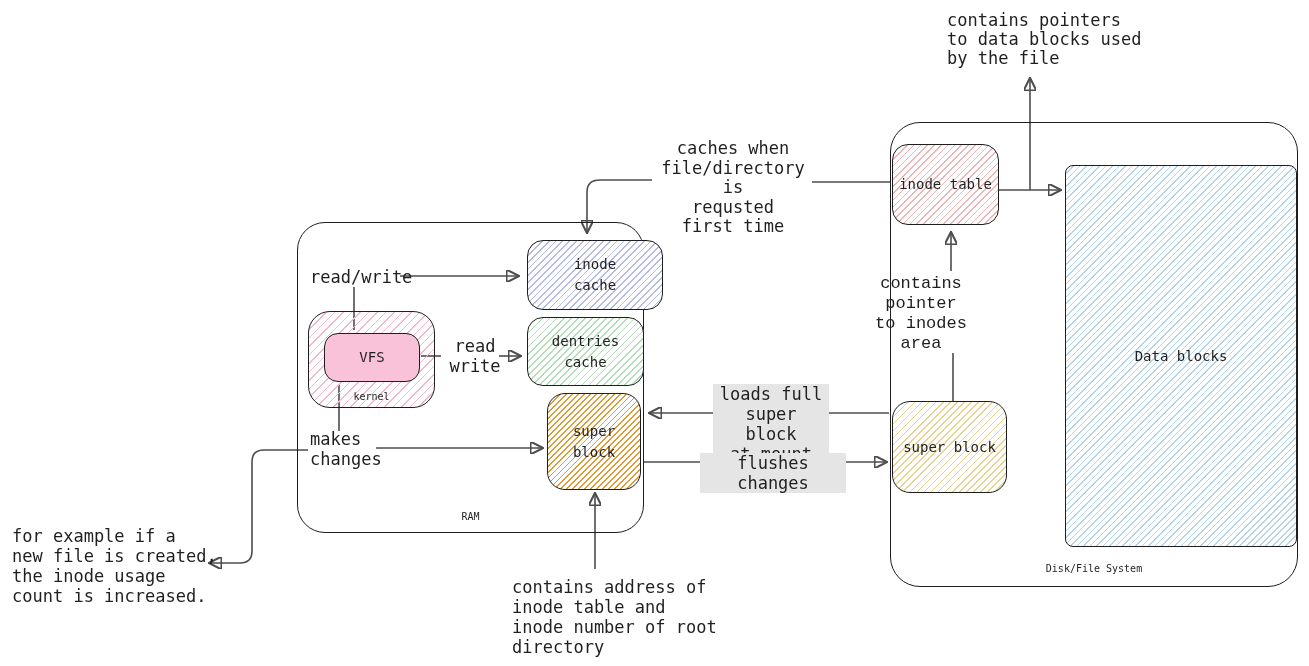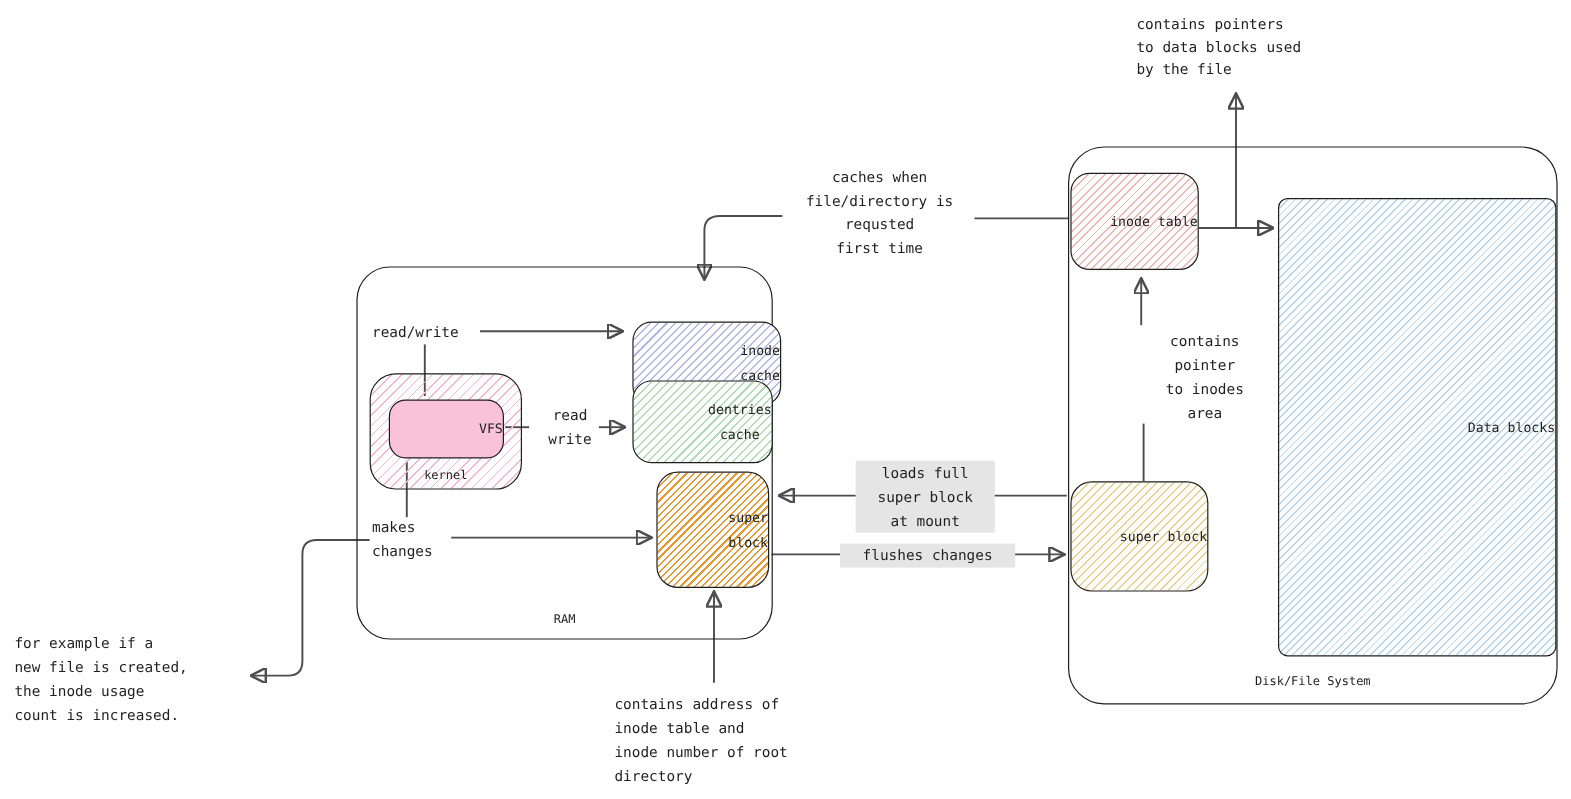--- a/index.html
+++ b/index.html
@@ -14,23 +14,23 @@
   .overlay{position:absolute;left:0;top:0;width:1309px;height:666px;}
   .overlay path{stroke:#4d4d4d;stroke-width:1.6;fill:none;}
 
   .box{
     position:absolute;
     border:1.6px solid #1e1e1e;
     box-sizing:border-box;
     background:transparent;
   }
   .node{
-    display:flex;align-items:center;justify-content:flex-end;
+    display:flex;align-items:center;justify-content:center;
     text-align:center;
-    font-size:11px;line-height:21px;
+    font-size:14px;line-height:21px;
     white-space:pre-line;
     background-color:#ffffff;
   }
   .corner-label{
     position:absolute;left:0;right:0;text-align:center;
     font-size:10px;line-height:16px;
   }
 
   
   .hatch-lavender{background-image:repeating-linear-gradient(135deg,#b4bae8 0,#b4bae8 1.2px,transparent 1.2px,transparent 4.8px);}
@@ -38,31 +38,31 @@
   .hatch-orange {background-image:repeating-linear-gradient(135deg,#e39a35 0,#e39a35 1.3px,transparent 1.3px,transparent 4.2px);}
   .hatch-red    {background-image:repeating-linear-gradient(135deg,#efb5b5 0,#efb5b5 1.1px,transparent 1.1px,transparent 4.8px);}
   .hatch-yellow {background-image:repeating-linear-gradient(135deg,#e7d38f 0,#e7d38f 1.1px,transparent 1.1px,transparent 5px);}
   .hatch-blue   {background-image:repeating-linear-gradient(135deg,#b5d5ea 0,#b5d5ea 1.1px,transparent 1.1px,transparent 4.6px);}
   .hatch-pink   {background-image:repeating-linear-gradient(135deg,#f3b7cd 0,#f3b7cd 1px,transparent 1px,transparent 6px);}
 
   .vfs{background-color:#f9c2d8;}
 
   .note{
     position:absolute;
-    font-size:12px;line-height:20px;
+    font-size:17px;line-height:20px;
     white-space:pre-line;
   }
   .note.center{text-align:center;}
   .note.mask{background:#e5e5e5;padding:0 3px;}
 
   
   #ram-box   {left:297px;top:222px;width:347px;height:311px;border-radius:28px;}
   #kernel-box{left:308px;top:311px;width:127px;height:97px;border-radius:22px;}
   #vfs-box   {left:324px;top:333px;width:96px;height:49px;border-radius:14px;}
-  #inode-cache-box   {left:527px;top:240px;width:124px;height:70px;border-radius:16px;margin-top:28px;}
+  #inode-cache-box   {left:527px;top:240px;width:136px;height:70px;border-radius:16px;}
   #dentries-cache-box{left:527px;top:317px;width:117px;height:69px;border-radius:16px;}
   #ram-super-box     {left:547px;top:393px;width:94px;height:97px;border-radius:18px;}
   #disk-box  {left:890px;top:122px;width:408px;height:465px;border-radius:30px;}
   #inode-table-box   {left:892px;top:144px;width:107px;height:81px;border-radius:16px;}
   #data-blocks-box   {left:1065px;top:165px;width:232px;height:382px;border-radius:8px;}
   #disk-super-box    {left:892px;top:401px;width:115px;height:92px;border-radius:18px;}
 </style>
 </head>
 <body>
 
@@ -135,21 +135,21 @@
   <div class="note" style="left:310px;top:429px;">makes
 changes</div>
   <div class="note center" style="left:648px;top:139px;width:170px;line-height:19.5px;">caches when
 file/directory is
 requsted
 first time</div>
   <div class="note center mask" style="left:713px;top:384px;width:110px;">loads full
 super block
 at mount</div>
   <div class="note center mask" style="left:700px;top:453px;width:140px;">flushes changes</div>
-  <div class="note center" style="left:954px;top:274px;width:100px;">contains
+  <div class="note center" style="left:871px;top:274px;width:100px;font-family:Liberation Mono, monospace;">contains
 pointer
 to inodes
 area</div>
   <div class="note" style="left:947px;top:11px;line-height:19px;">contains pointers
 to data blocks used
 by the file</div>
   <div class="note" style="left:512px;top:577px;">contains address of
 inode table and
 inode number of root
 directory</div>

